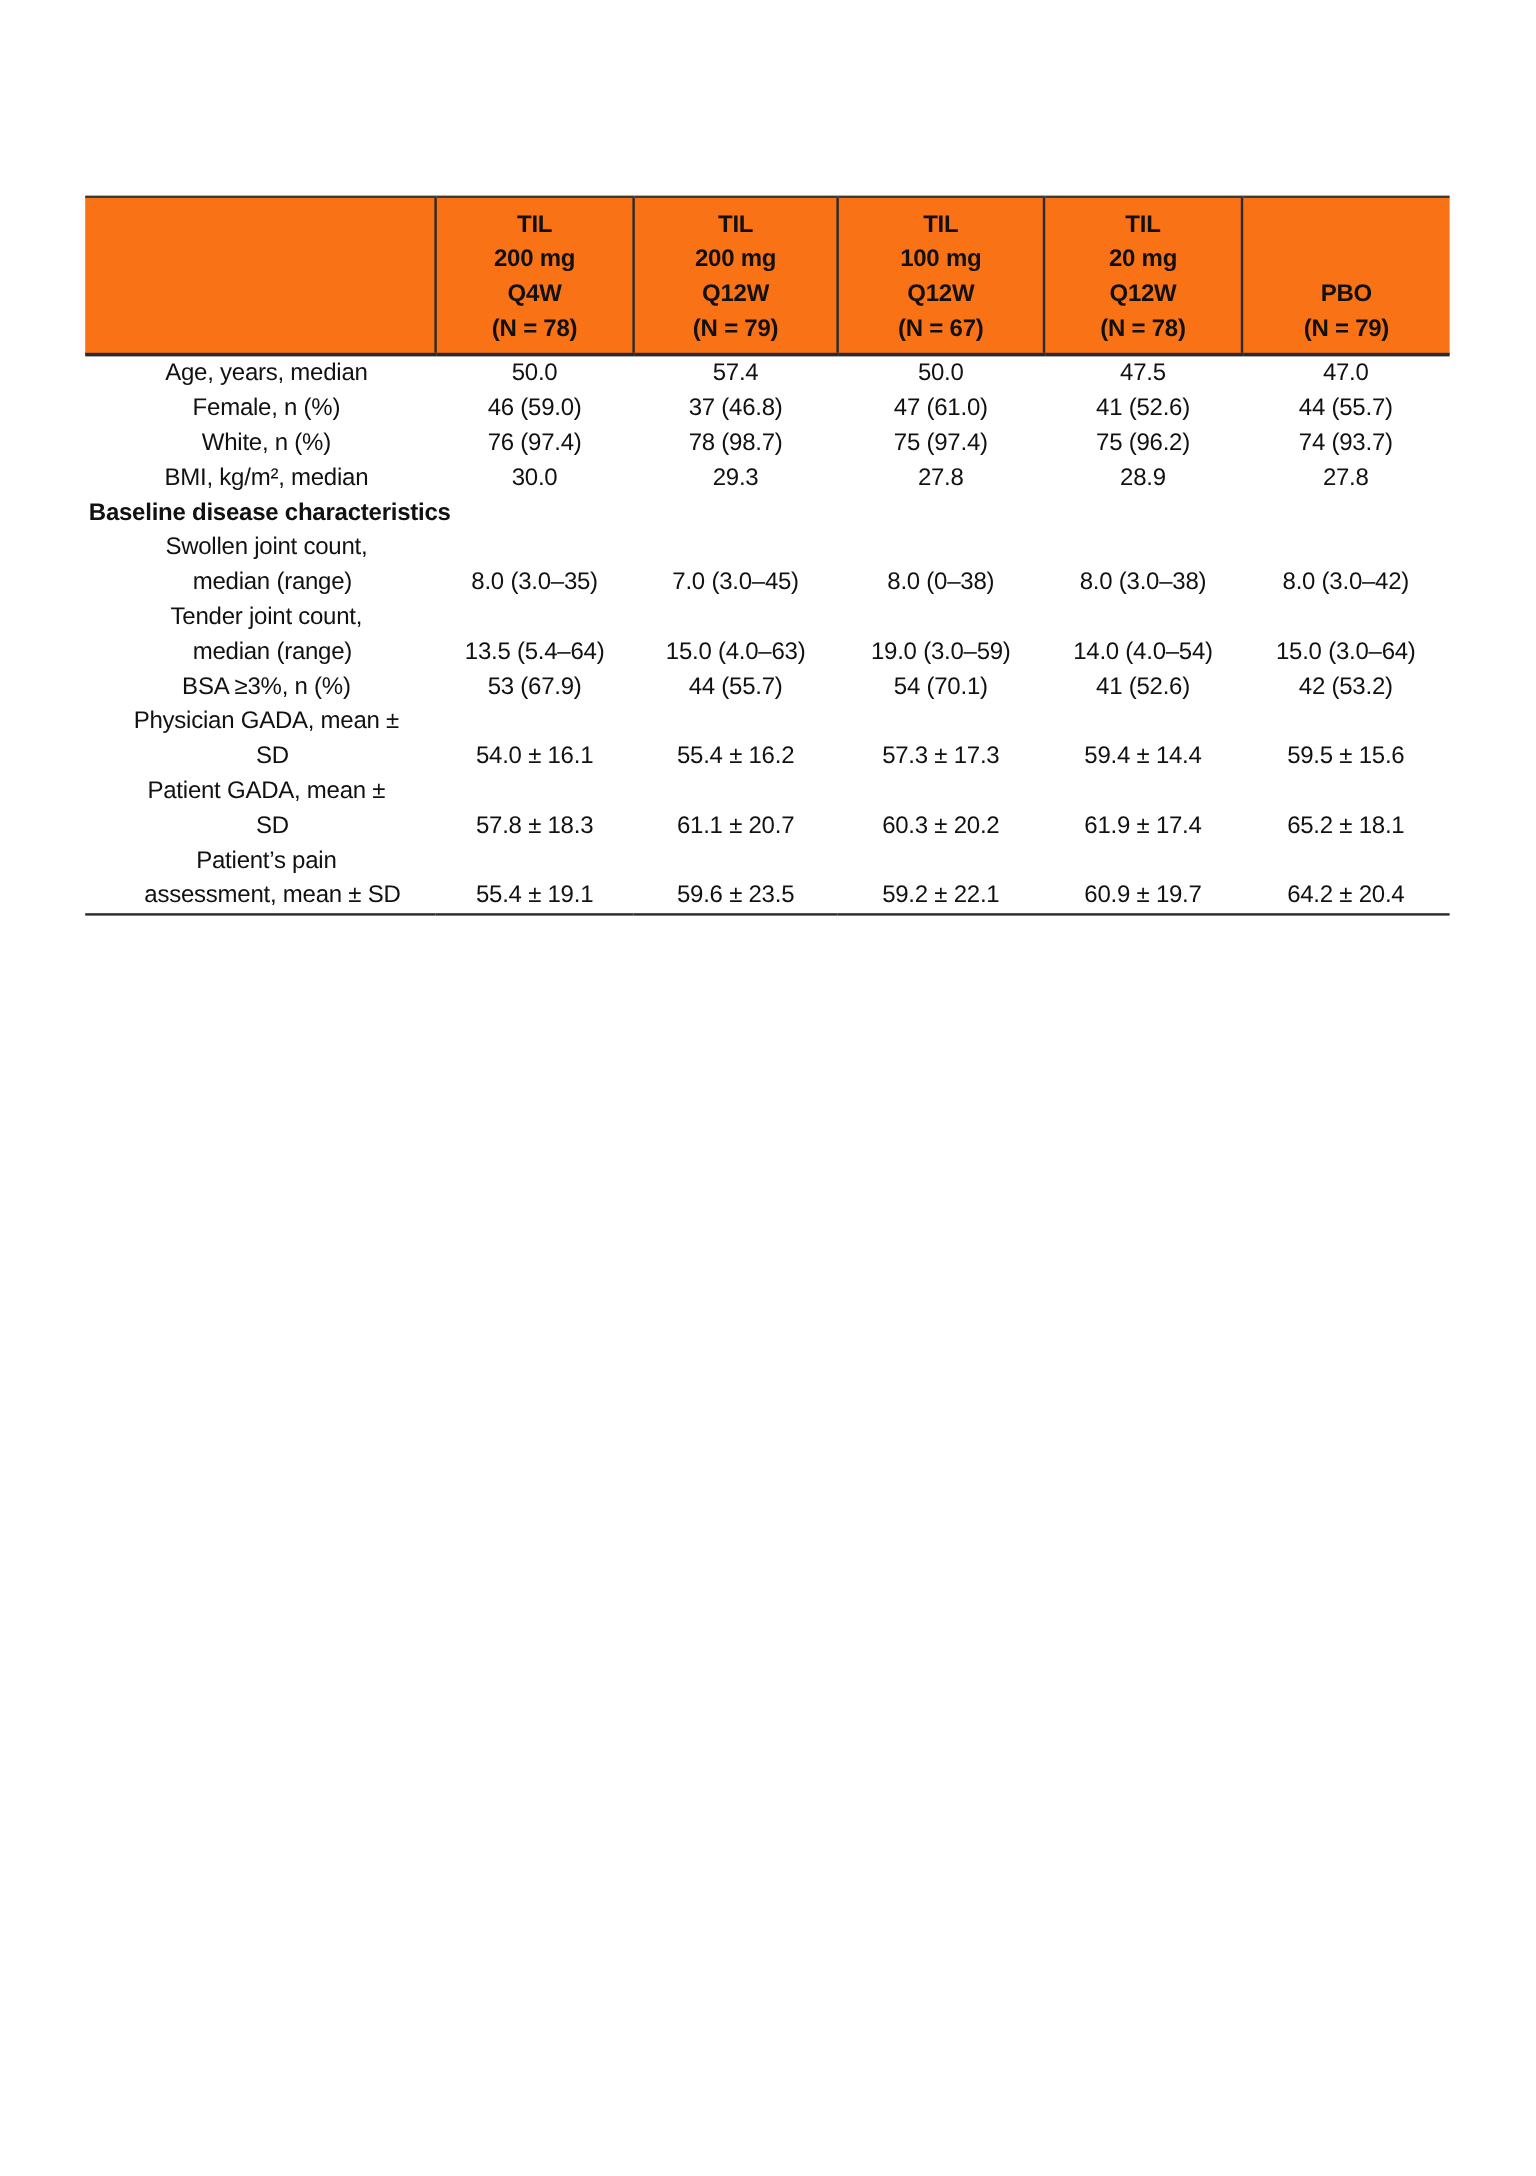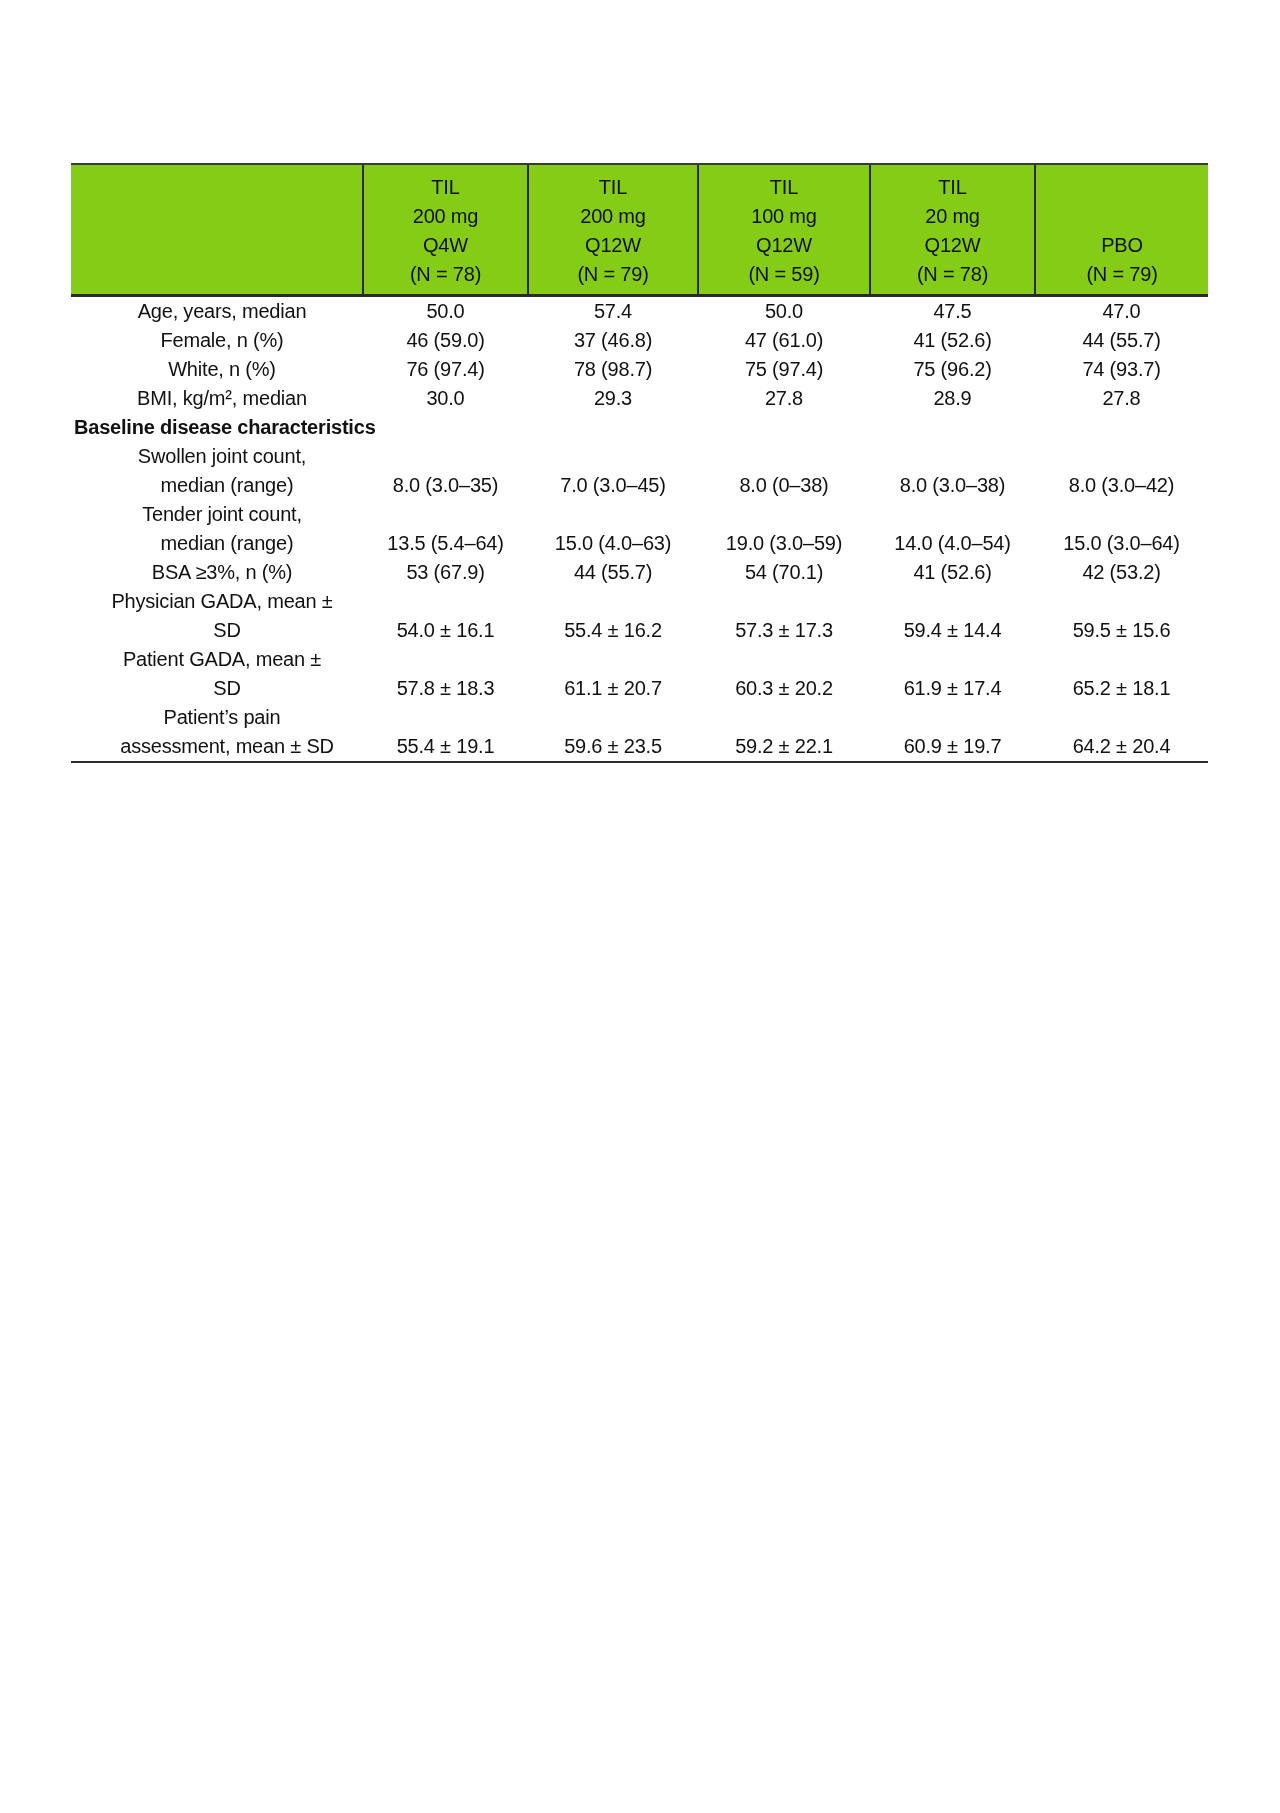--- a/index.html
+++ b/index.html
@@ -27,26 +27,26 @@
     letter-spacing: -0.2px;
   }
   col.c-label { width: 292px; }
   col.c-1 { width: 165px; }
   col.c-2 { width: 170px; }
   col.c-3 { width: 172px; }
   col.c-4 { width: 165px; }
   col.c-5 { width: 173px; }
 
   thead th {
-    background: #84cc16;
+    background: #f97316;
     border-top: 2px solid #3a3a3a;
     border-bottom: 3px solid #2a2a2a;
     vertical-align: bottom;
     text-align: center;
-    font-weight: normal;
+    font-weight: bold;
     padding: 8px 2px 5px 2px;
     height: 122px;
     margin-left: 28px;
   }
   thead th + th { border-left: 2px solid #2a2a2a; }
   thead .hline { display: block; }
 
   tbody td {
     padding: 0 2px;
     vertical-align: bottom;
@@ -92,21 +92,21 @@
         <th>
           <span class="hline">TIL</span>
           <span class="hline">200 mg</span>
           <span class="hline">Q12W</span>
           <span class="hline">(N = 79)</span>
         </th>
         <th>
           <span class="hline">TIL</span>
           <span class="hline">100 mg</span>
           <span class="hline">Q12W</span>
-          <span class="hline">(N = 59)</span>
+          <span class="hline">(N = 67)</span>
         </th>
         <th>
           <span class="hline">TIL</span>
           <span class="hline">20 mg</span>
           <span class="hline">Q12W</span>
           <span class="hline">(N = 78)</span>
         </th>
         <th>
           <span class="hline">PBO</span>
           <span class="hline">(N = 79)</span>

